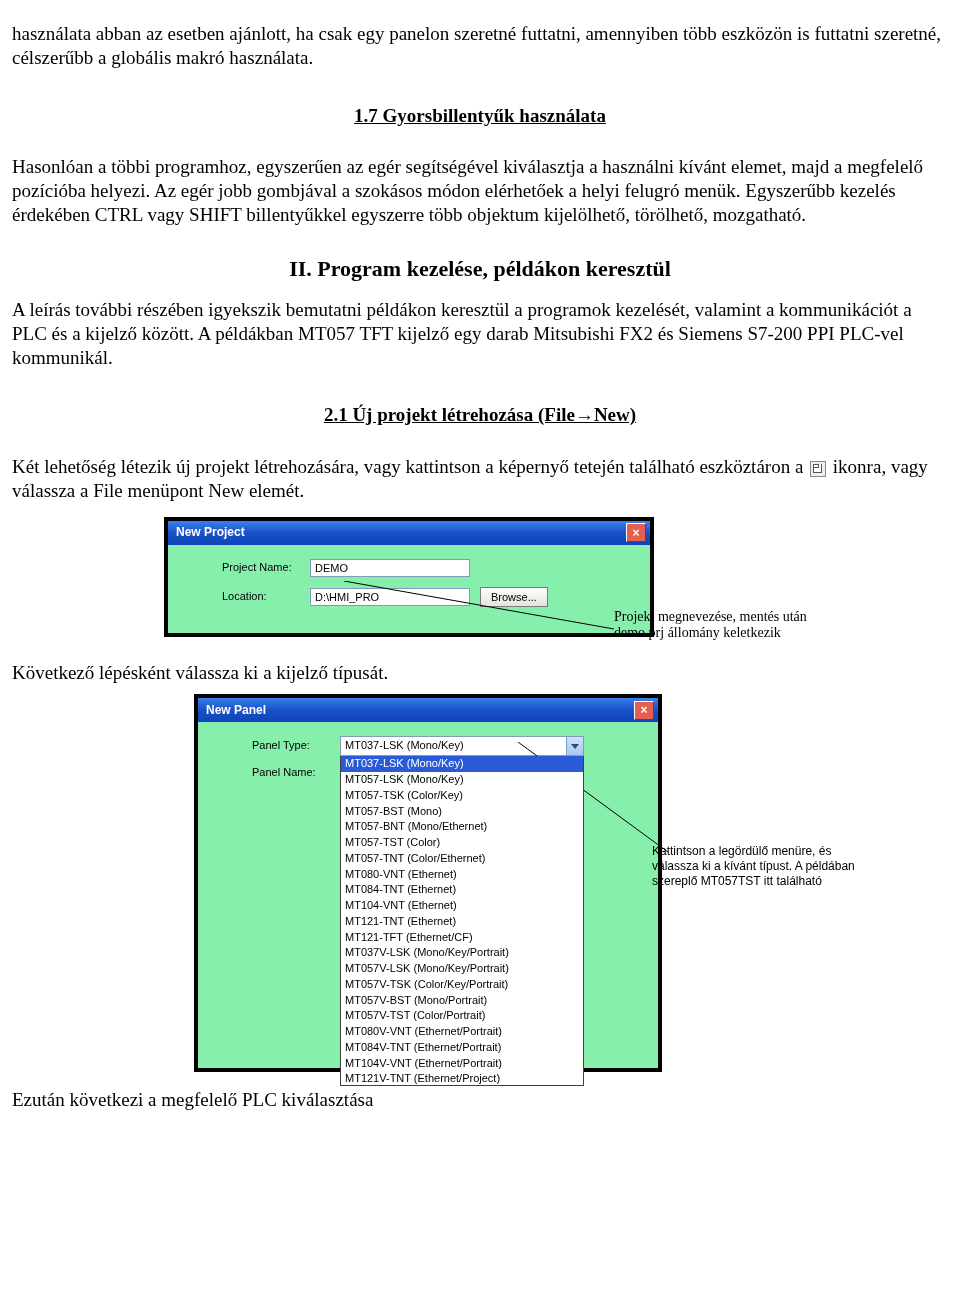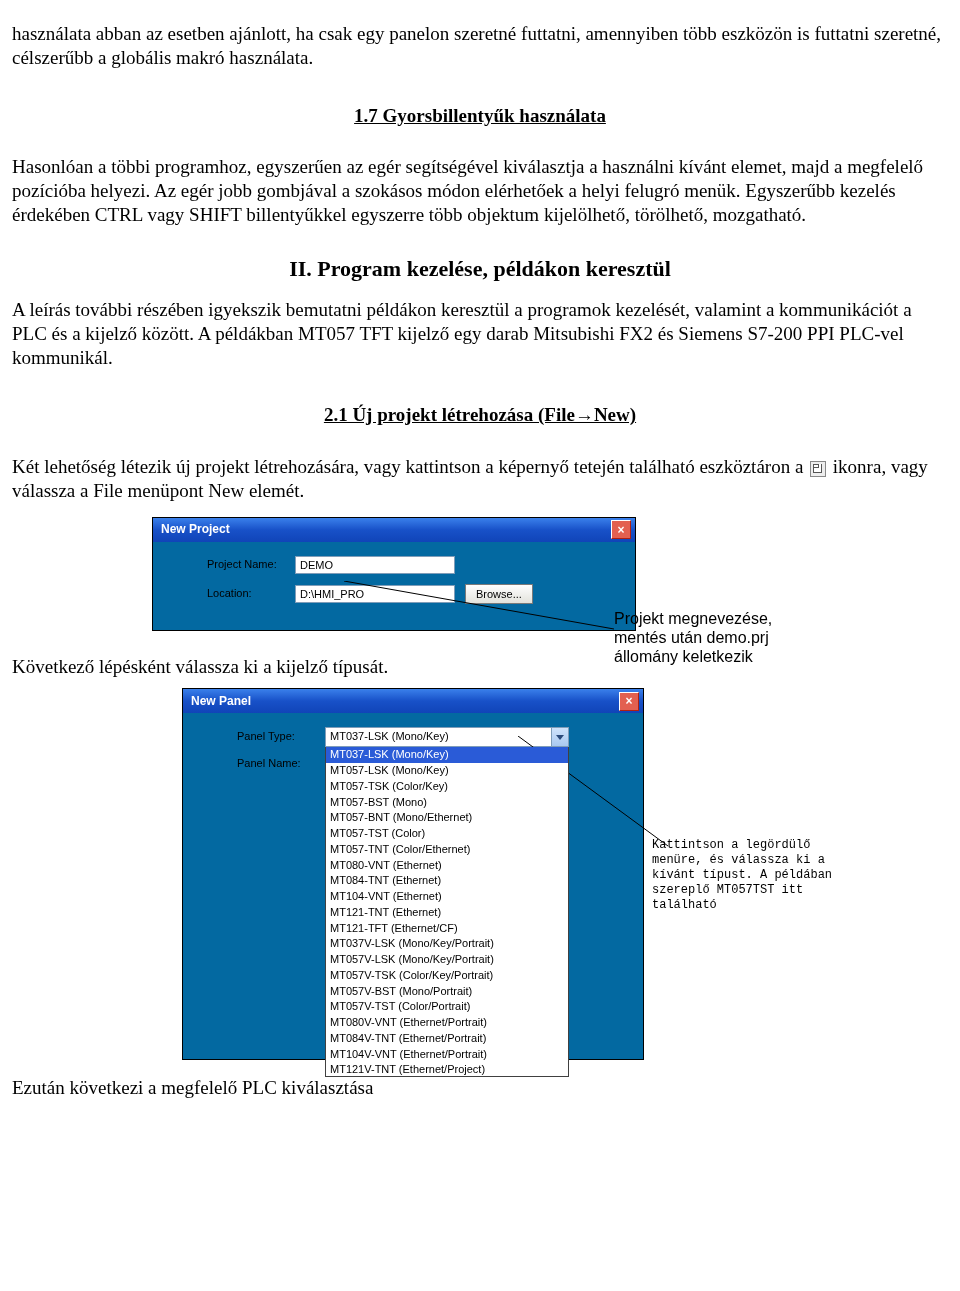--- a/index.html
+++ b/index.html
@@ -50,23 +50,24 @@
     content: "";
     position: absolute;
     left: 2px; top: 2px;
     width: 4px; height: 2px;
     border: 1px solid #555;
     background: #fff;
   }
 
   
   .xp-dialog {
-    border: 1px solid #000000;
+    border: 4px solid #000000;
     font-family: Tahoma, Arial, sans-serif;
-    background: #0369a1;
+    background: #86efac;
+    margin-left: 12px;
   }
   .xp-titlebar {
     height: 24px;
     background: linear-gradient(to bottom, #3a80eb 0%, #1851c8 50%, #1044b8 100%);
     color: #fff;
     font-size: 12px;
     font-weight: bold;
     display: flex;
     align-items: center;
     justify-content: space-between;
@@ -120,22 +121,22 @@
   }
 
   
   .fig1-wrap { position: relative; width: 670px; margin: 14px 0 24px 140px; }
   .fig1-dialog { width: 482px; }
   .fig1-callout {
     position: absolute;
     left: 462px;
     top: 92px;
     width: 200px;
-    font-family: Liberation Sans, sans-serif;
-    font-size: 16px;
+    font-family: Liberation Serif, serif;
+    font-size: 14px;
     line-height: 1.2;
   }
   .fig1-line {
     position: absolute;
     left: 192px;
     top: 64px;
     width: 300px;
     height: 60px;
     pointer-events: none;
   }
@@ -187,21 +188,21 @@
   }
   .dropdown-list .opt.sel {
     background: #2a5bd7;
     color: #fff;
   }
   .fig2-callout {
     position: absolute;
     left: 470px;
     top: 150px;
     width: 210px;
-    font-family: Liberation Mono, monospace;
+    font-family: Liberation Sans, sans-serif;
     font-size: 12px;
     line-height: 1.25;
   }
   .fig2-line {
     position: absolute;
     left: 336px;
     top: 48px;
     width: 200px;
     height: 120px;
     pointer-events: none;

